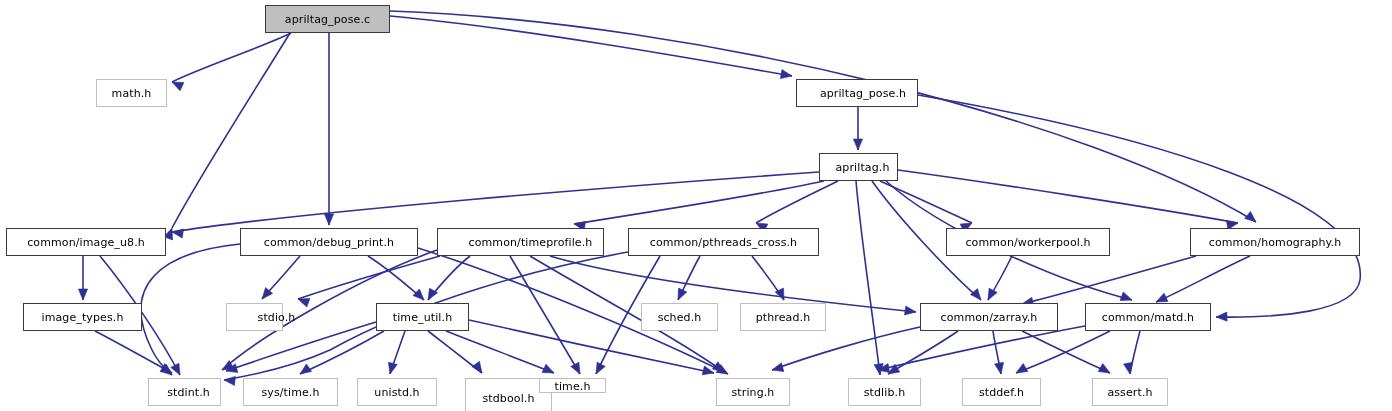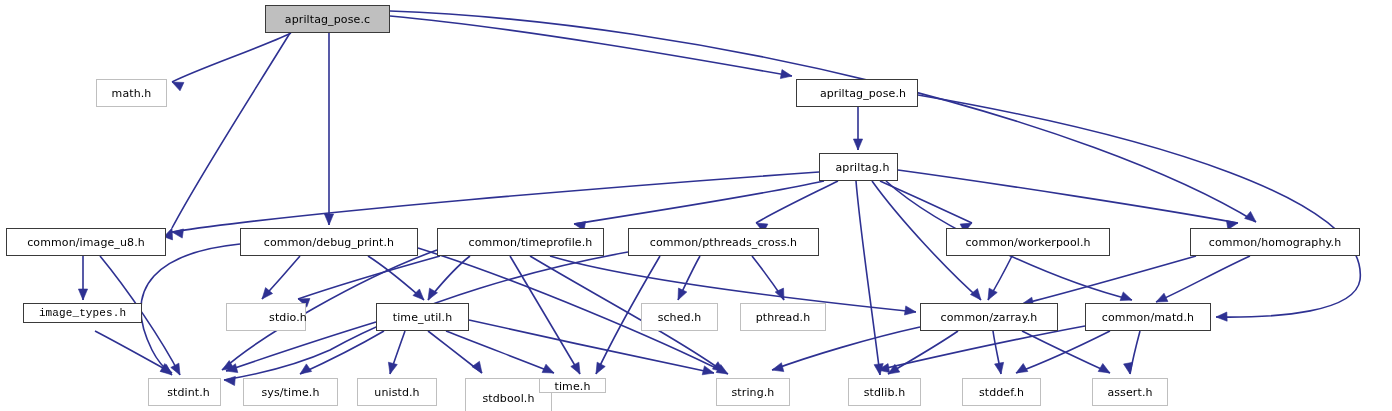--- a/index.html
+++ b/index.html
@@ -189,24 +189,24 @@
       </div>
       <div class="node-box internal" style="left: 628px; top: 228px; width: 191px; height: 28px;">
         <span class="node-label">common/pthreads_cross.h</span>
       </div>
       <div class="node-box internal" style="left: 946px; top: 228px; width: 164px; height: 28px;">
         <span class="node-label">common/workerpool.h</span>
       </div>
       <div class="node-box internal" style="left: 1190px; top: 228px; width: 170px; height: 28px;">
         <span class="node-label">common/homography.h</span>
       </div>
-      <div class="node-box internal" style="left: 23px; top: 303px; width: 119px; height: 20px; font-family: Liberation Mono, monospace;">
+      <div class="node-box internal" style="left: 23px; top: 303px; width: 119px; height: 28px;">
         <span class="node-label">image_types.h</span>
       </div>
-      <div class="node-box system" style="left: 226px; top: 303px; width: 80px; height: 28px; padding-left: 44px;">
+      <div class="node-box system" style="left: 226px; top: 303px; width: 57px; height: 28px; padding-left: 44px;">
         <span class="node-label">stdio.h</span>
       </div>
       <div class="node-box internal" style="left: 376px; top: 303px; width: 93px; height: 28px;">
         <span class="node-label">time_util.h</span>
       </div>
       <div class="node-box system" style="left: 641px; top: 303px; width: 77px; height: 28px;">
         <span class="node-label">sched.h</span>
       </div>
       <div class="node-box system" style="left: 740px; top: 303px; width: 86px; height: 28px;">
         <span class="node-label">pthread.h</span>

